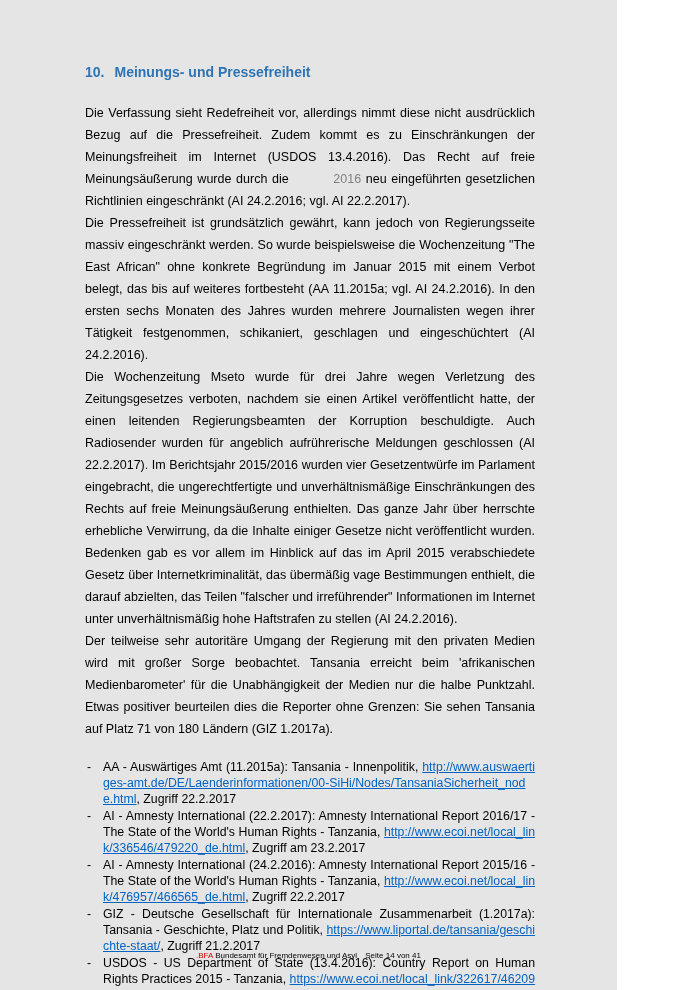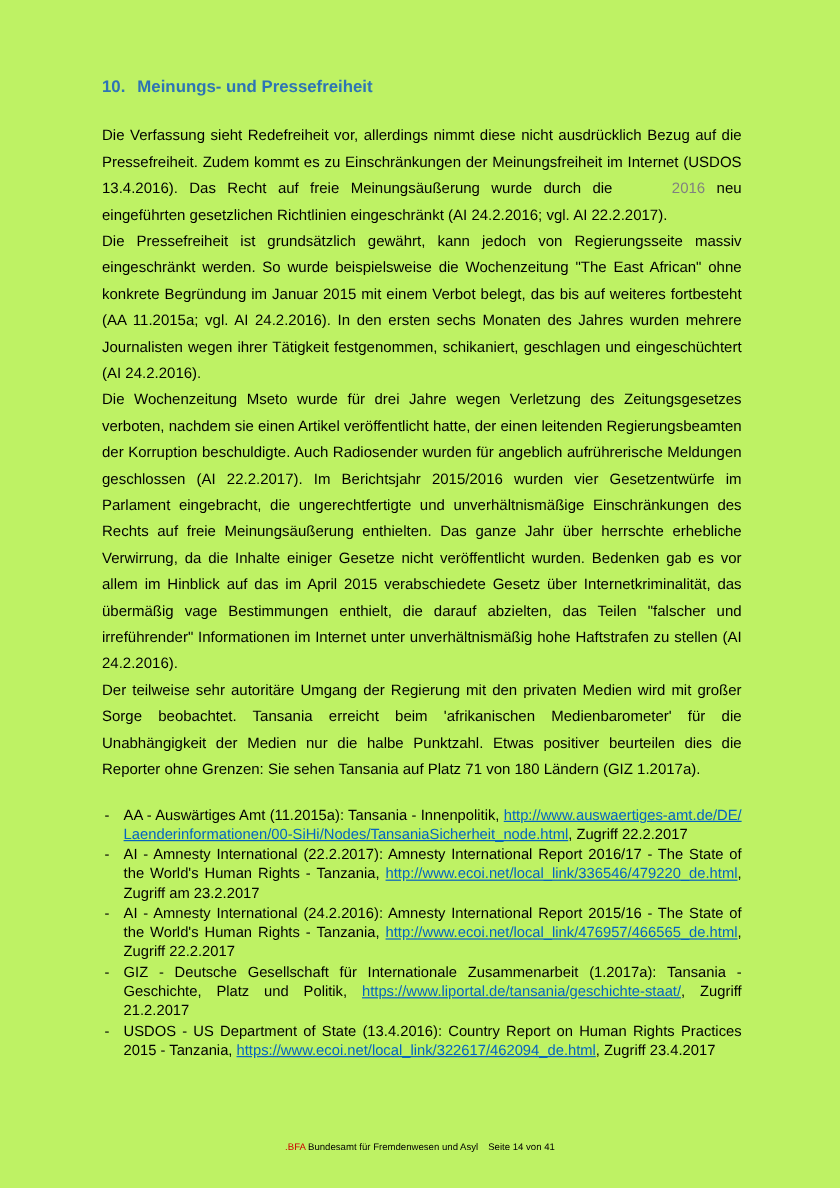--- a/index.html
+++ b/index.html
@@ -6,22 +6,22 @@
   html, body { background: #ffffff; }
   body {
     width: 700px; height: 990px;
     font-family: "Liberation Sans", sans-serif;
     color: #000000;
     position: relative;
     overflow: hidden;
   }
   .page {
     position: relative;
-    width: 700px; height: 990px;
-    background: #bef264;
+    width: 617px; height: 990px;
+    background: #e5e5e5;
     padding: 64px 82px 0 85px;
   }
   .heading {
     color: #2E74B5;
     font-size: 14px;
     font-weight: bold;
     margin-bottom: 22px;
   }
   .heading .num { margin-right: 10px; }
   .para {

